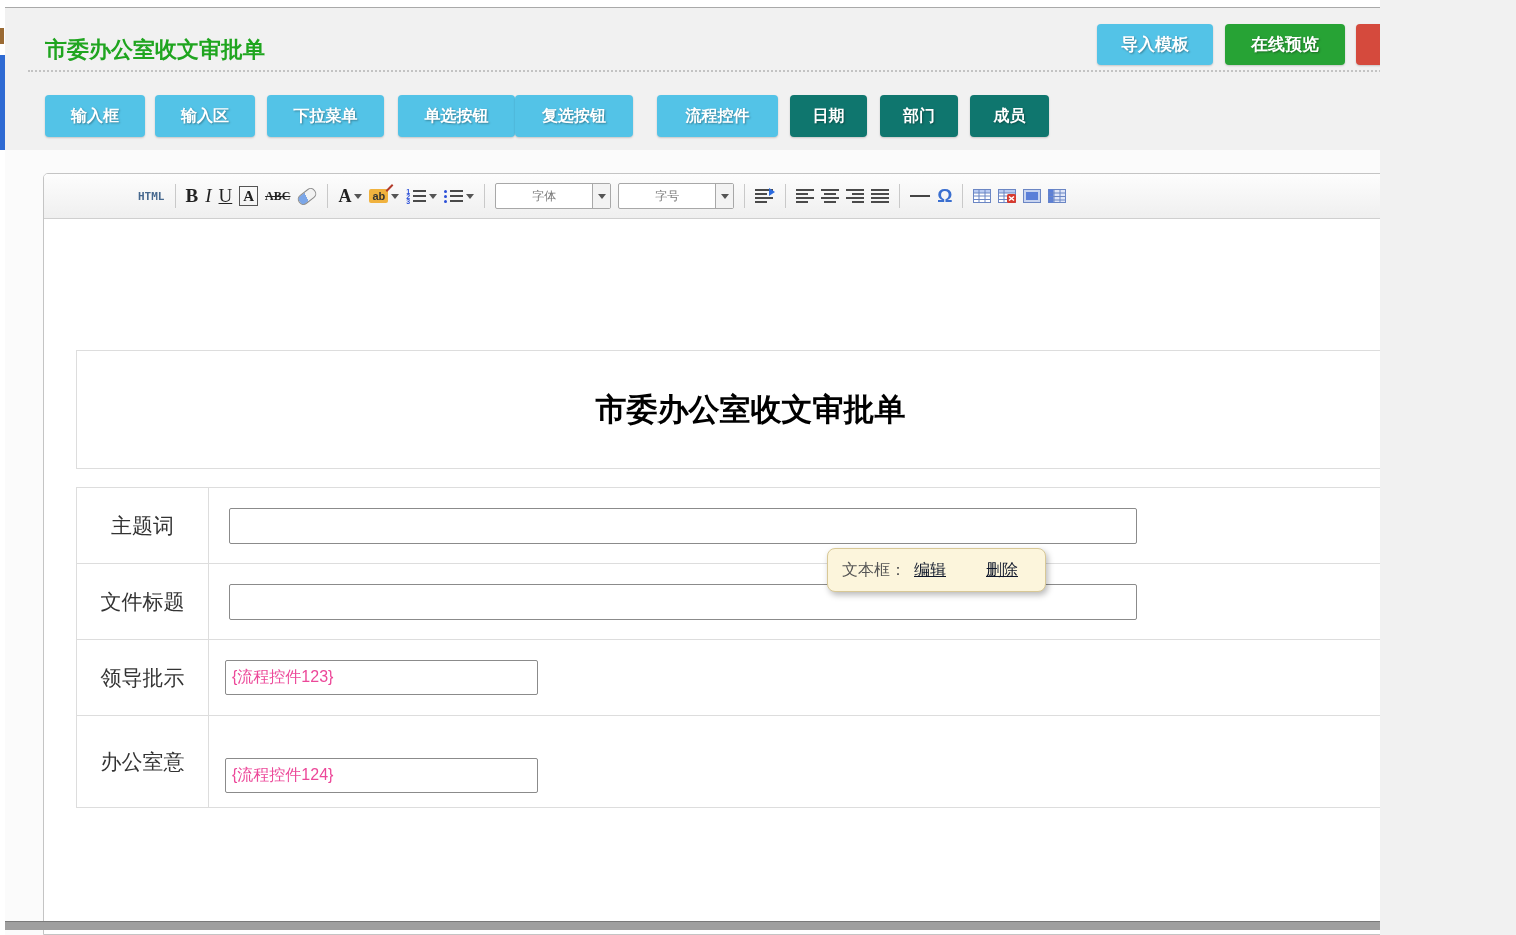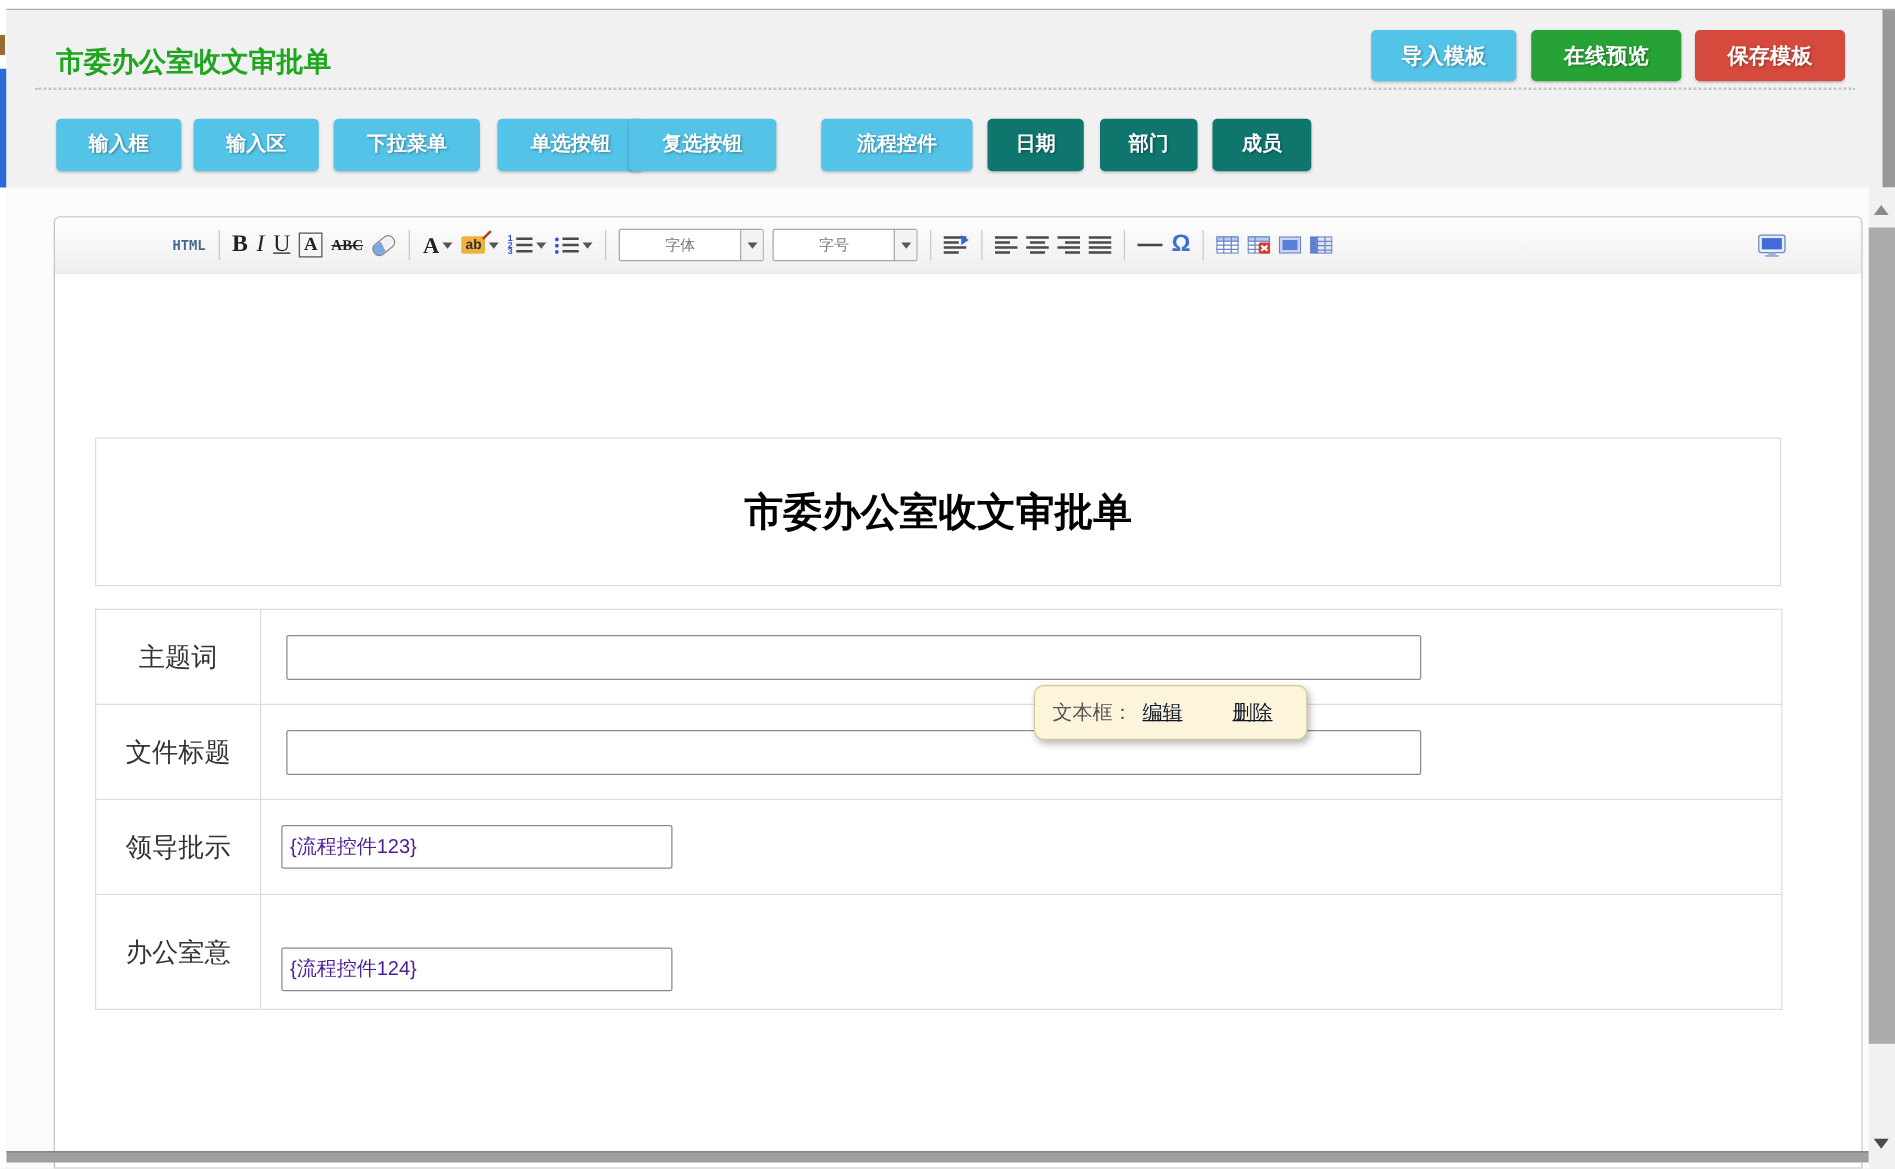--- a/index.html
+++ b/index.html
@@ -1,18 +1,18 @@
 <!DOCTYPE html>
 <html><head>
 <meta charset="utf-8">
 <style>
   *{box-sizing:border-box;margin:0;padding:0;}
   html,body{width:1516px;height:935px;overflow:hidden;background:#f1f1f1;
     font-family:"Liberation Sans",sans-serif;}
-  .screen{position:relative;width:1516px;height:935px;background:#f1f1f1;overflow:hidden;}
+  .screen{position:relative;width:1380px;height:935px;background:#f1f1f1;overflow:hidden;}
 
   
   .top-strip{position:absolute;left:0;top:0;width:1516px;height:8px;background:#ffffff;border-bottom:1px solid #a9a9a9;z-index:30;}
   .left-sliver{position:absolute;left:0;top:0;width:5px;height:935px;background:#ffffff;z-index:40;}
   .sliver-brown{position:absolute;left:0;top:28px;width:4px;height:16px;background:#9a6a33;}
   .sliver-blue{position:absolute;left:0;top:55px;width:5px;height:95px;background:#2e6ad3;}
   .right-sliver{position:absolute;left:1506px;top:8px;width:10px;height:142px;background:#999;z-index:25;}
   .bottom-bar{position:absolute;left:5px;top:921px;width:1490px;height:9px;background:#9f9f9f;border-top:1px solid #7a7a7a;z-index:20;}
 
   
@@ -92,21 +92,21 @@
   .tb-monitor{margin-left:auto;margin-right:46px;}
 
   
   .canvas{position:relative;width:1445px;height:703px;background:#fff;overflow:hidden;}
   .form-title-box{margin:131px 0 18px 32px;width:1349px;height:119px;border:1px solid #ddd;
     display:flex;align-items:center;justify-content:center;}
   .form-title{font-size:31px;font-weight:bold;color:#000;}
   table.form{border-collapse:collapse;margin-left:32px;width:1349px;table-layout:fixed;}
   table.form td{border:1px solid #ddd;vertical-align:middle;}
   td.lbl{text-align:center;font-size:21px;color:#333;}
-  .ipt{border:1px solid #8b8b8b;border-radius:2px;background:#fff;font-size:16px;color:#4c1d95;
+  .ipt{border:1px solid #8b8b8b;border-radius:2px;background:#fff;font-size:16px;color:#ec4899;
     padding:0 6px;font-family:"Liberation Sans",sans-serif;}
 
   
   .tooltip{position:absolute;left:827px;top:548px;width:219px;height:44px;background:#fcf5dc;
     border:1px solid #d8c896;border-radius:8px;box-shadow:2px 3px 6px rgba(0,0,0,.28);
     display:flex;align-items:center;padding:0 14px;z-index:50;
     font-family:"Liberation Serif",serif;font-size:16px;color:#555;}
   .tooltip a{color:#0f172a;text-decoration:underline;font-family:"Liberation Serif",serif;}
   .tooltip .lk-edit{margin-left:8px;}
   .tooltip .lk-del{margin-left:40px;}
@@ -131,21 +131,21 @@
     <div class="page-title">市委办公室收文审批单</div>
     <button class="btn hdr-btn btn-import">导入模板</button>
     <button class="btn hdr-btn btn-preview">在线预览</button>
     <button class="btn hdr-btn btn-save">保存模板</button>
     <div class="dotted-divider"></div>
 
     <button class="btn wgt-btn wgt-cyan" style="left:40px;width:100px;">输入框</button>
     <button class="btn wgt-btn wgt-cyan" style="left:150px;width:100px;">输入区</button>
     <button class="btn wgt-btn wgt-cyan" style="left:262px;width:117px;">下拉菜单</button>
     <button class="btn wgt-btn wgt-cyan" style="left:393px;width:117px;">单选按钮</button>
-    <button class="btn wgt-btn wgt-cyan" style="left:498px;width:118px;">复选按钮</button>
+    <button class="btn wgt-btn wgt-cyan" style="left:510px;width:118px;">复选按钮</button>
     <button class="btn wgt-btn wgt-cyan" style="left:652px;width:121px;">流程控件</button>
     <button class="btn wgt-btn wgt-blue" style="left:785px;width:77px;">日期</button>
     <button class="btn wgt-btn wgt-blue" style="left:875px;width:78px;">部门</button>
     <button class="btn wgt-btn wgt-blue" style="left:965px;width:79px;">成员</button>
   </div>
 
   <div class="content-bg"></div>
 
   <div class="editor">
     <div class="toolbar">

